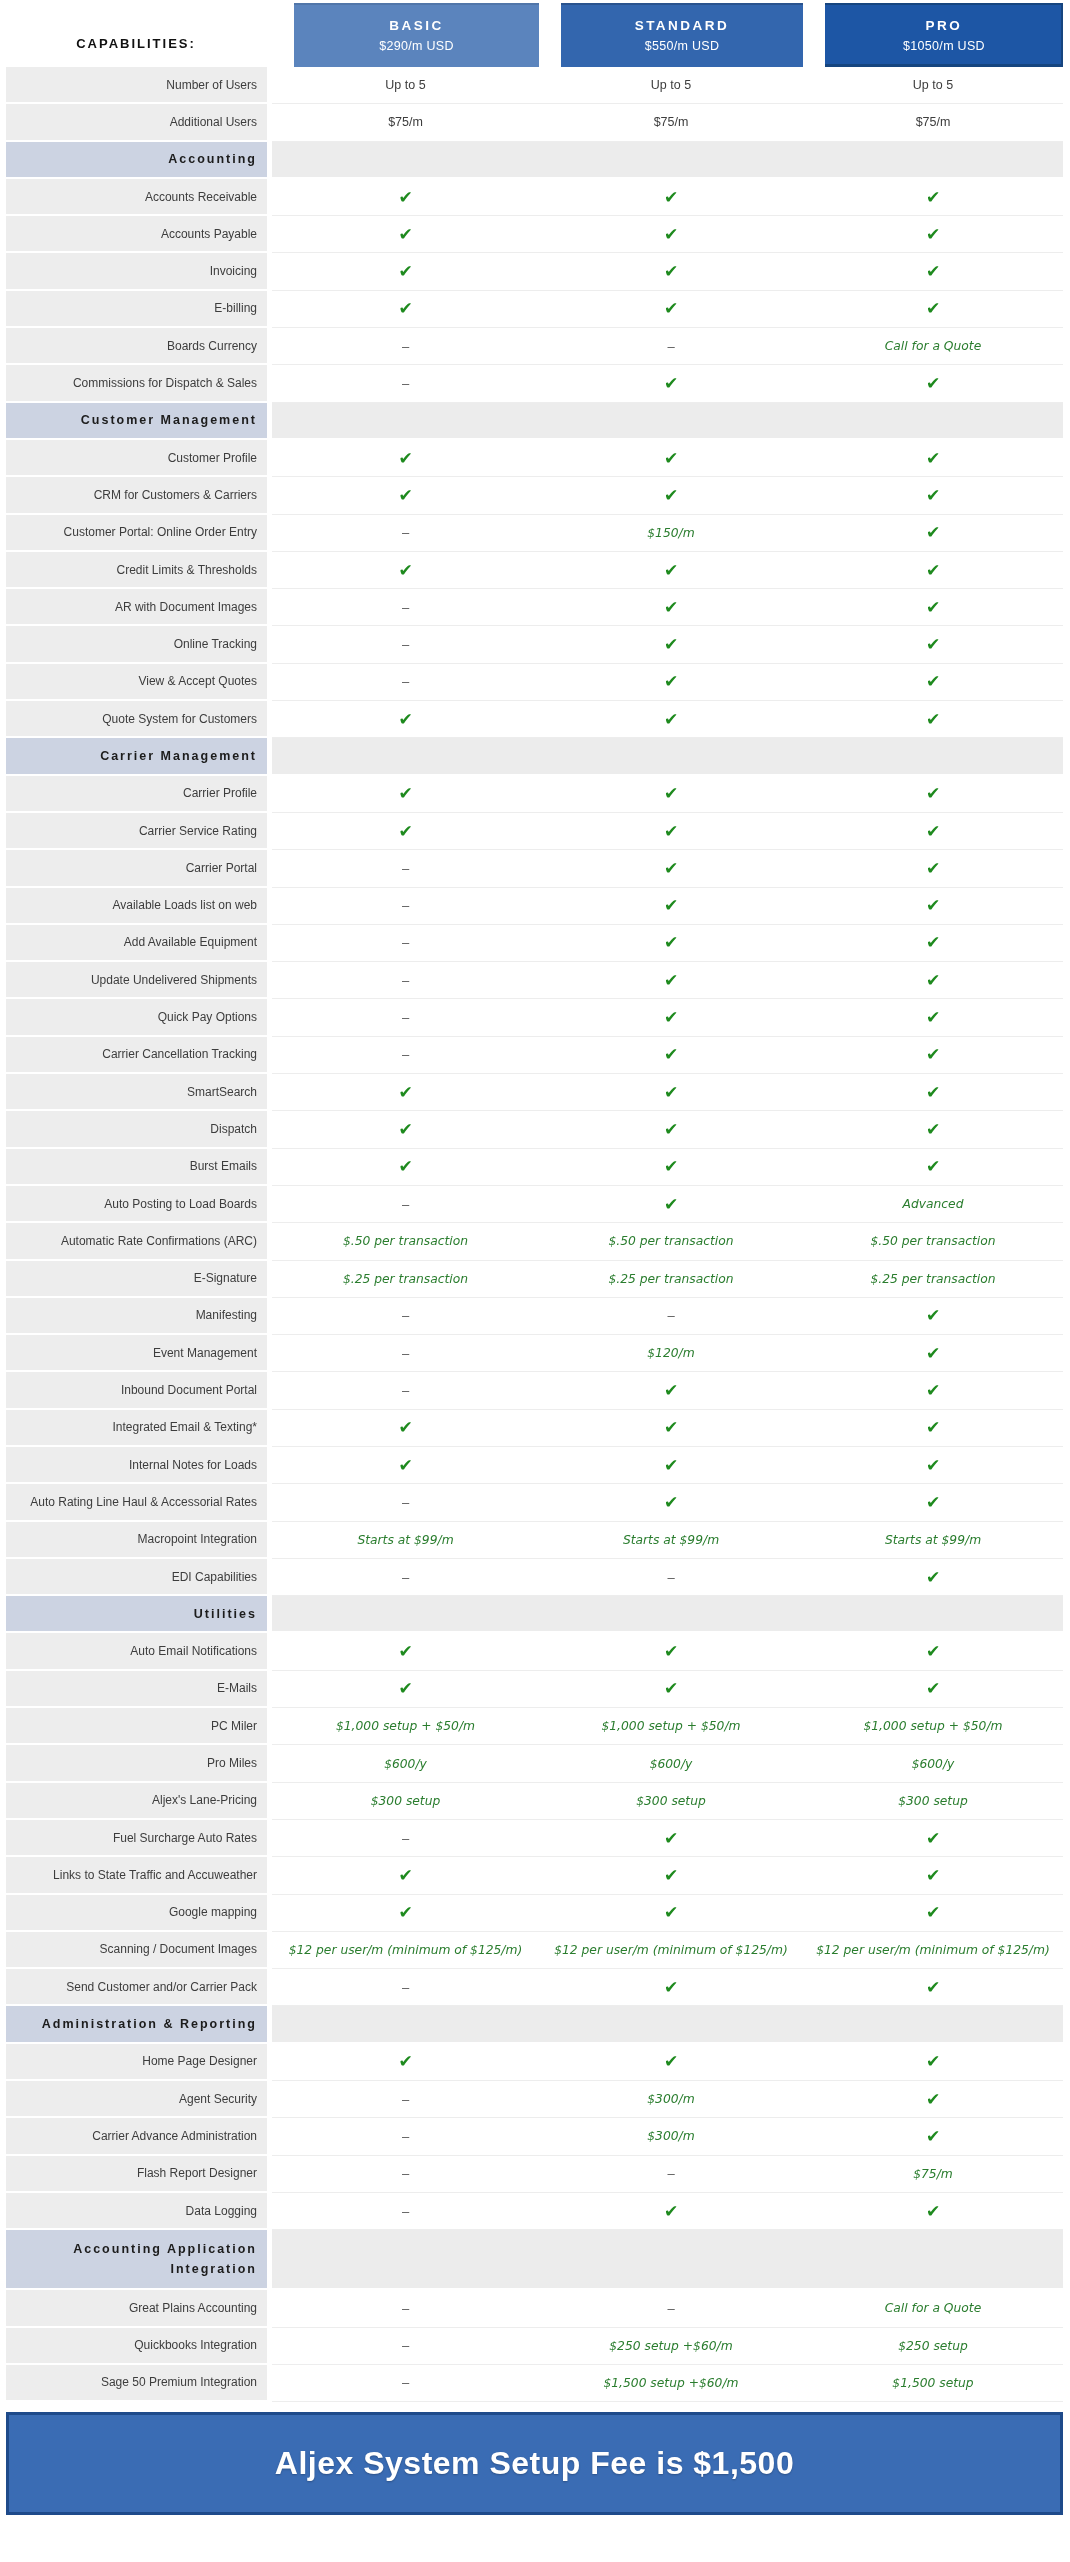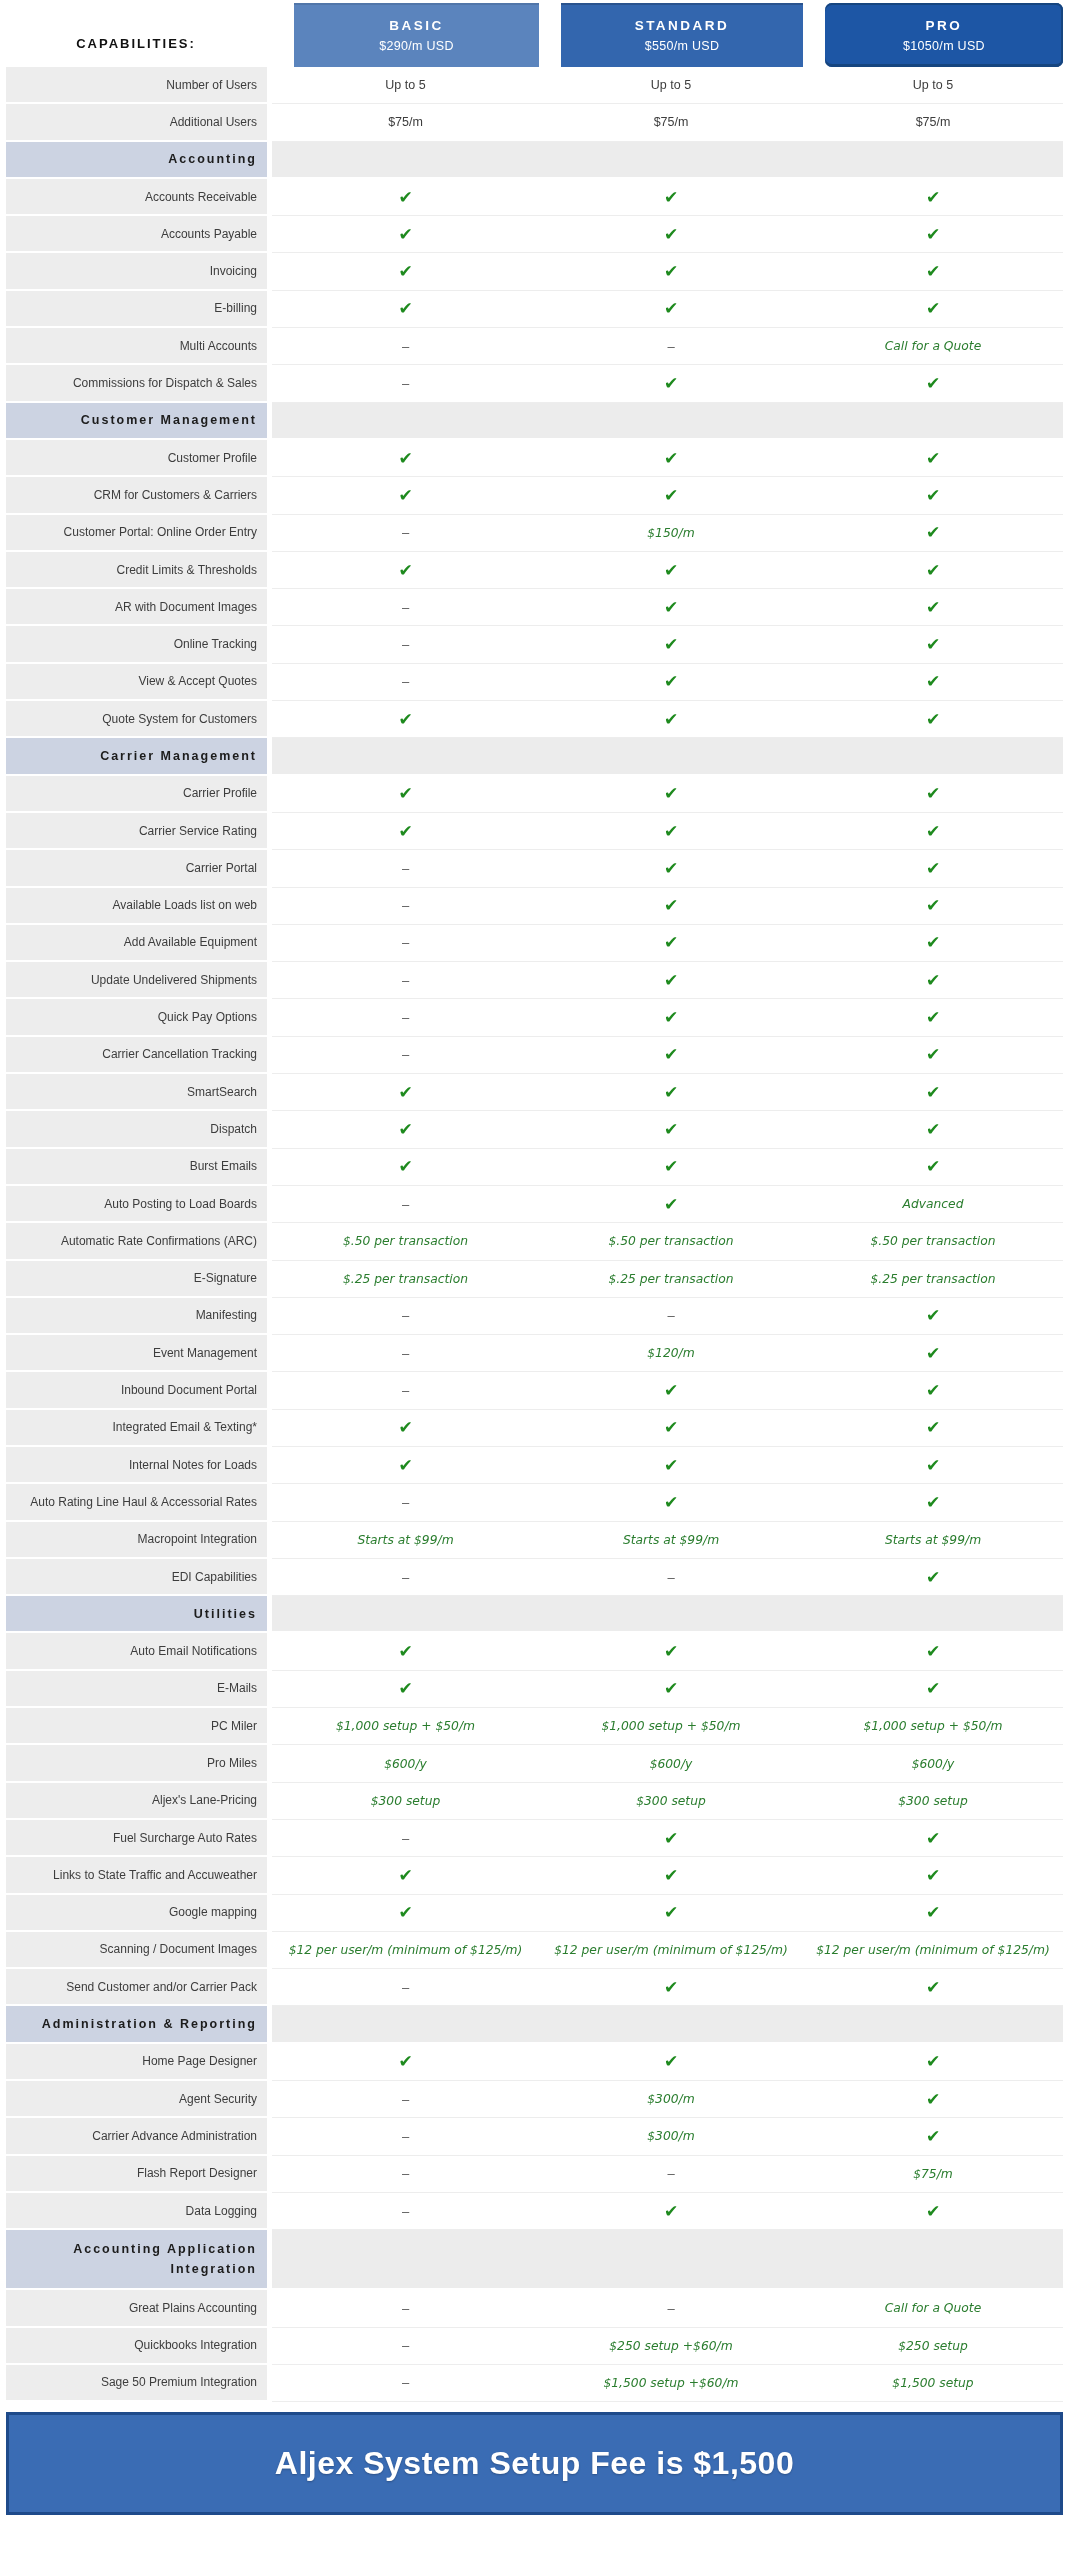--- a/index.html
+++ b/index.html
@@ -9,21 +9,21 @@
   
   .grid{display:grid;grid-template-columns:272px 267px 264px 260px;}
   .header{margin-top:3px;height:64px;}
   .cap-cell{display:flex;align-items:flex-end;justify-content:center;padding-bottom:16px;
             font-weight:bold;font-size:13px;letter-spacing:2px;color:#111;}
   .plan{display:flex;flex-direction:column;align-items:center;justify-content:center;gap:6px;color:#fff;margin-left:22px;}
   .plan .plan-name{font-weight:bold;font-size:13.5px;letter-spacing:2.5px;}
   .plan .plan-price{font-size:12.5px;letter-spacing:.3px;}
   .plan-basic{background:#5b84bd;box-shadow:inset 0 2px 0 rgba(0,0,0,.10);}
   .plan-standard{background:#3366ae;box-shadow:inset 0 2px 0 rgba(0,0,0,.18);}
-  .plan-pro{background:#1d56a5;box-shadow:inset 0 2px 0 #16457f,inset -2px 0 0 #16457f,inset 0 -3px 0 #16457f;border-radius:7px;}
+  .plan-pro{background:#1d56a5;box-shadow:inset 0 2px 0 #16457f,inset -2px 0 0 #16457f,inset 0 -3px 0 #16457f;}
 
   
   .row{height:37.3px;}
   .row .cell-label{background:#ededed;border-left:6px solid #fff;border-right:5px solid #fff;
        border-bottom:2.3px solid #fff;display:flex;align-items:center;justify-content:flex-end;
        padding-right:10px;box-sizing:border-box;font-size:12px;color:#3d3d3d;}
   .row .cell-data{background:#fff;border-bottom:1px solid #ededed;box-sizing:border-box;
        display:flex;align-items:center;justify-content:center;text-align:center;}
   .check{color:#1e8a1e;font-size:17px;line-height:1;font-weight:bold;}
   .dash{color:#555;font-size:13px;line-height:1;}
@@ -136,21 +136,21 @@
           <span class="check">✔</span>
         </div>
         <div class="cell-data">
           <span class="check">✔</span>
         </div>
         <div class="cell-data">
           <span class="check">✔</span>
         </div>
       </div>
       <div class="grid row">
-        <div class="cell-label">Multi Accounts</div>
+        <div class="cell-label">Boards Currency</div>
         <div class="cell-data">
           <span class="dash">–</span>
         </div>
         <div class="cell-data">
           <span class="dash">–</span>
         </div>
         <div class="cell-data">
           <span class="price">Call for a Quote</span>
         </div>
       </div>

